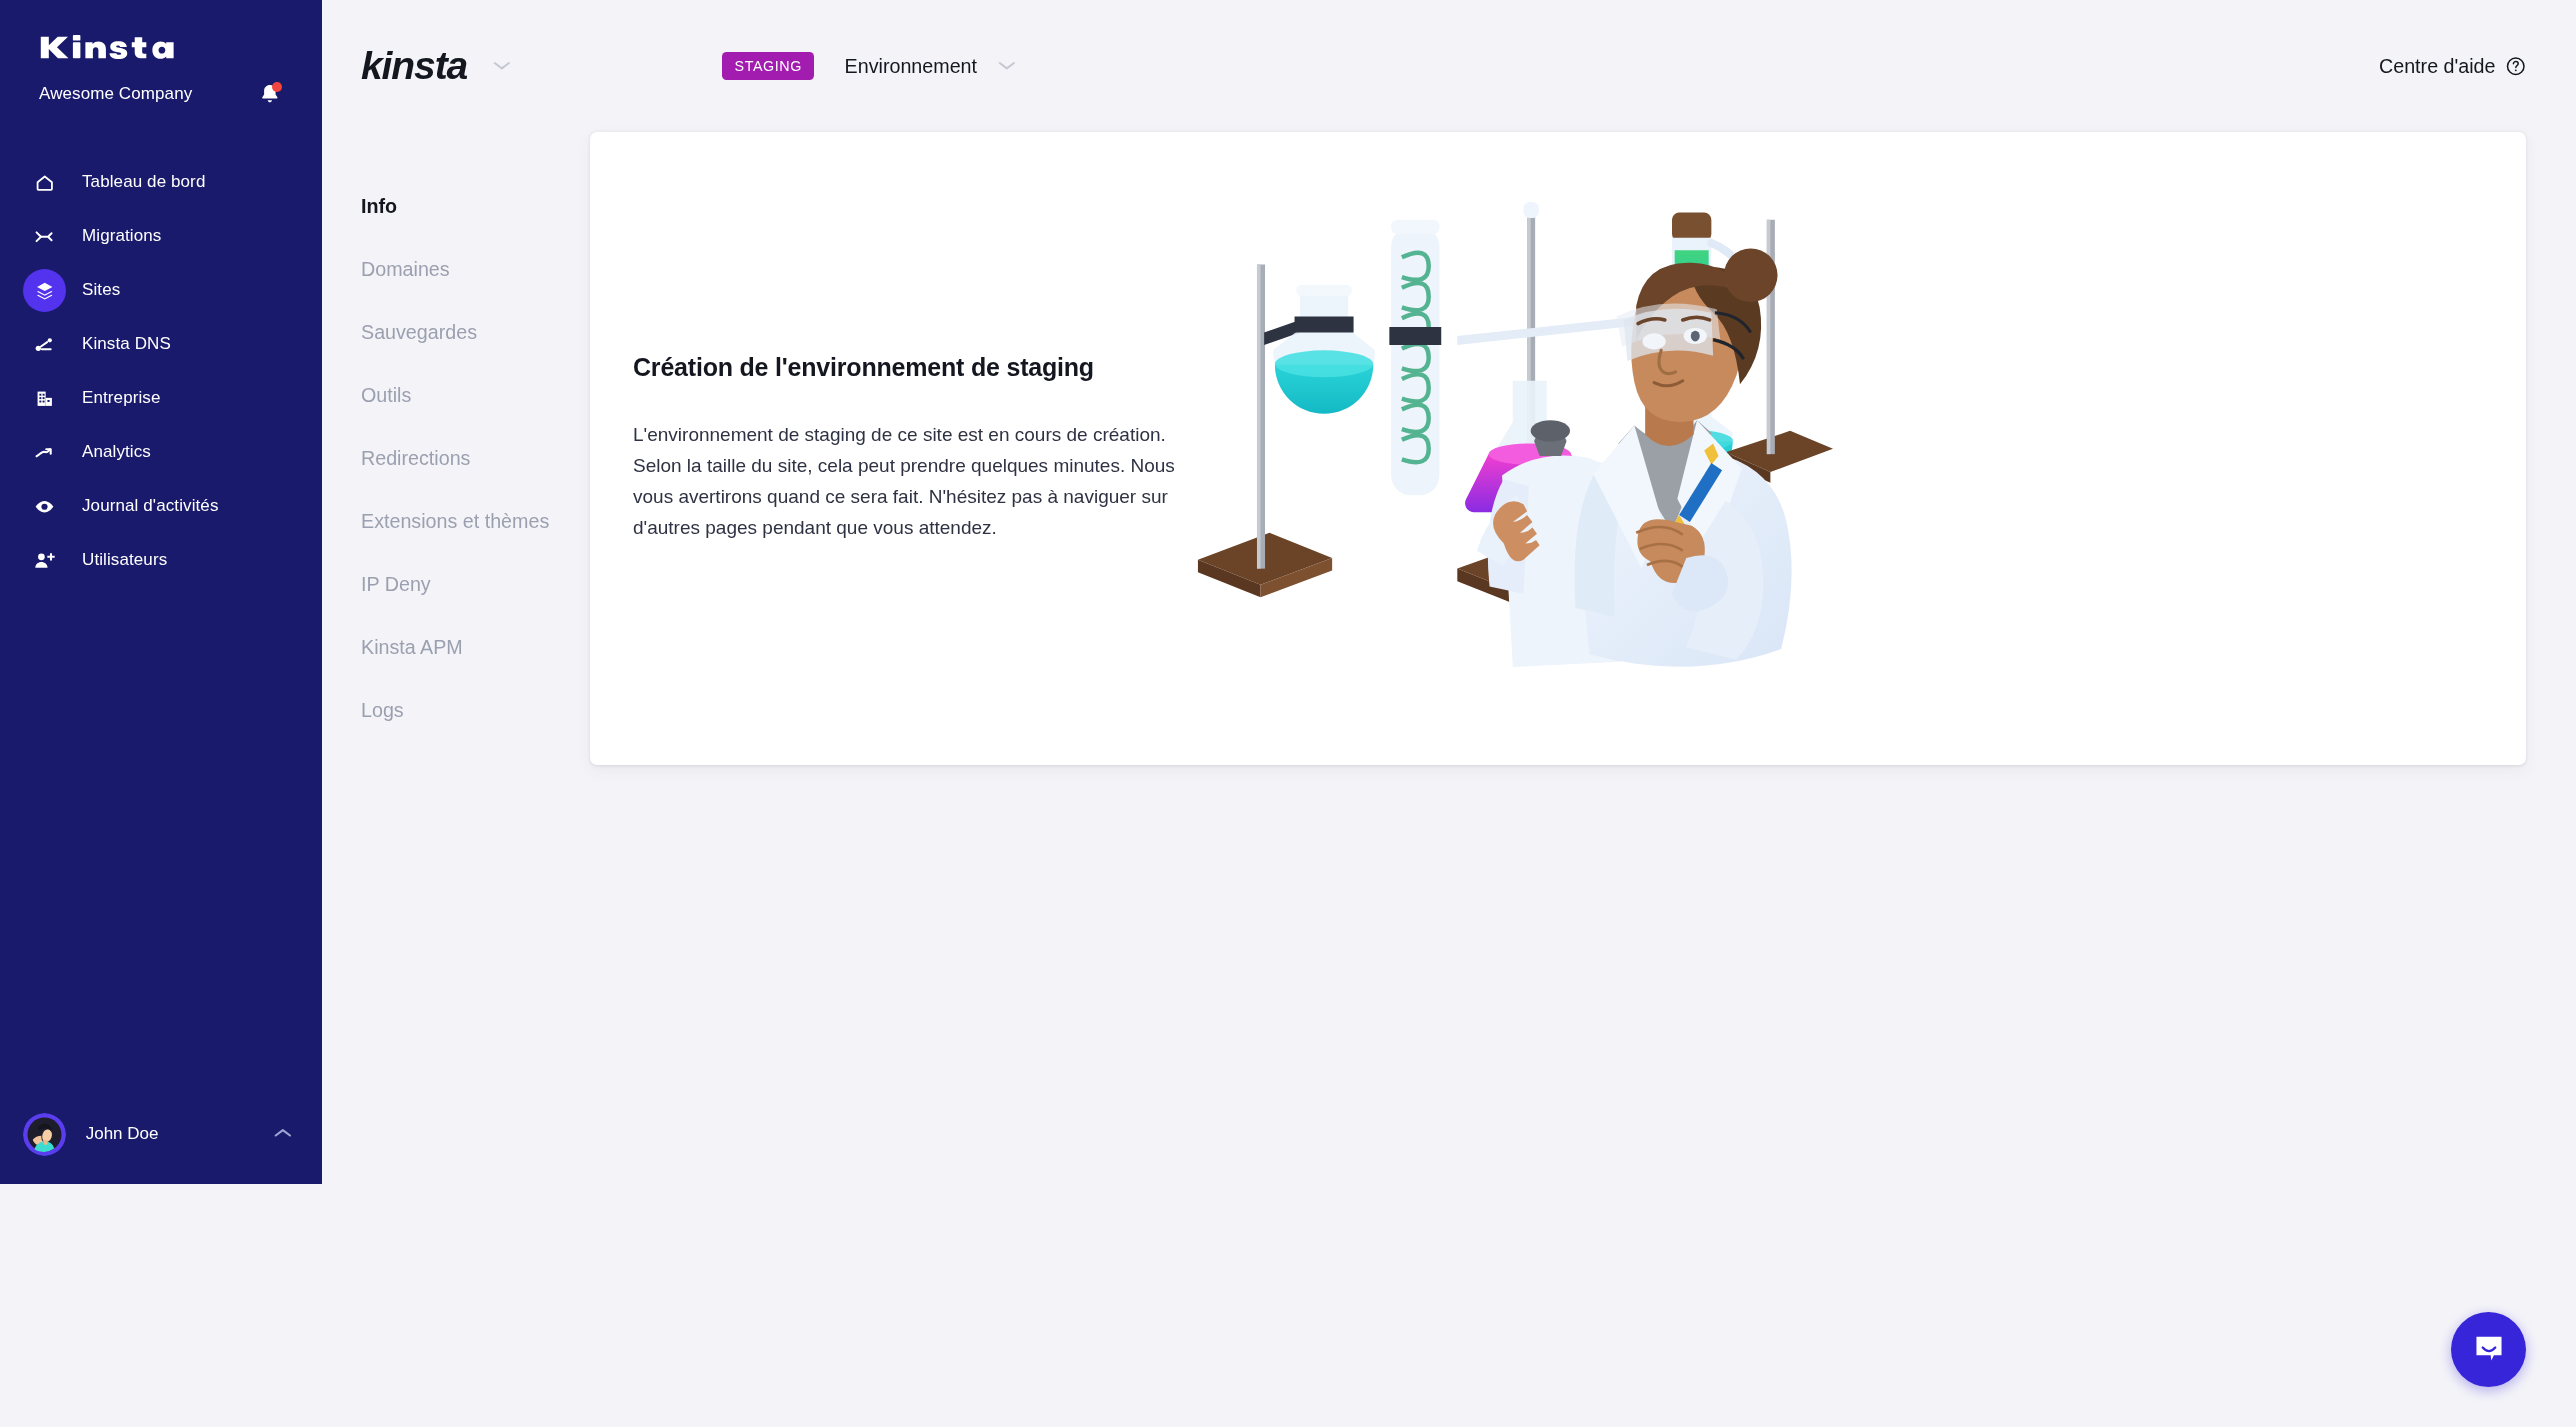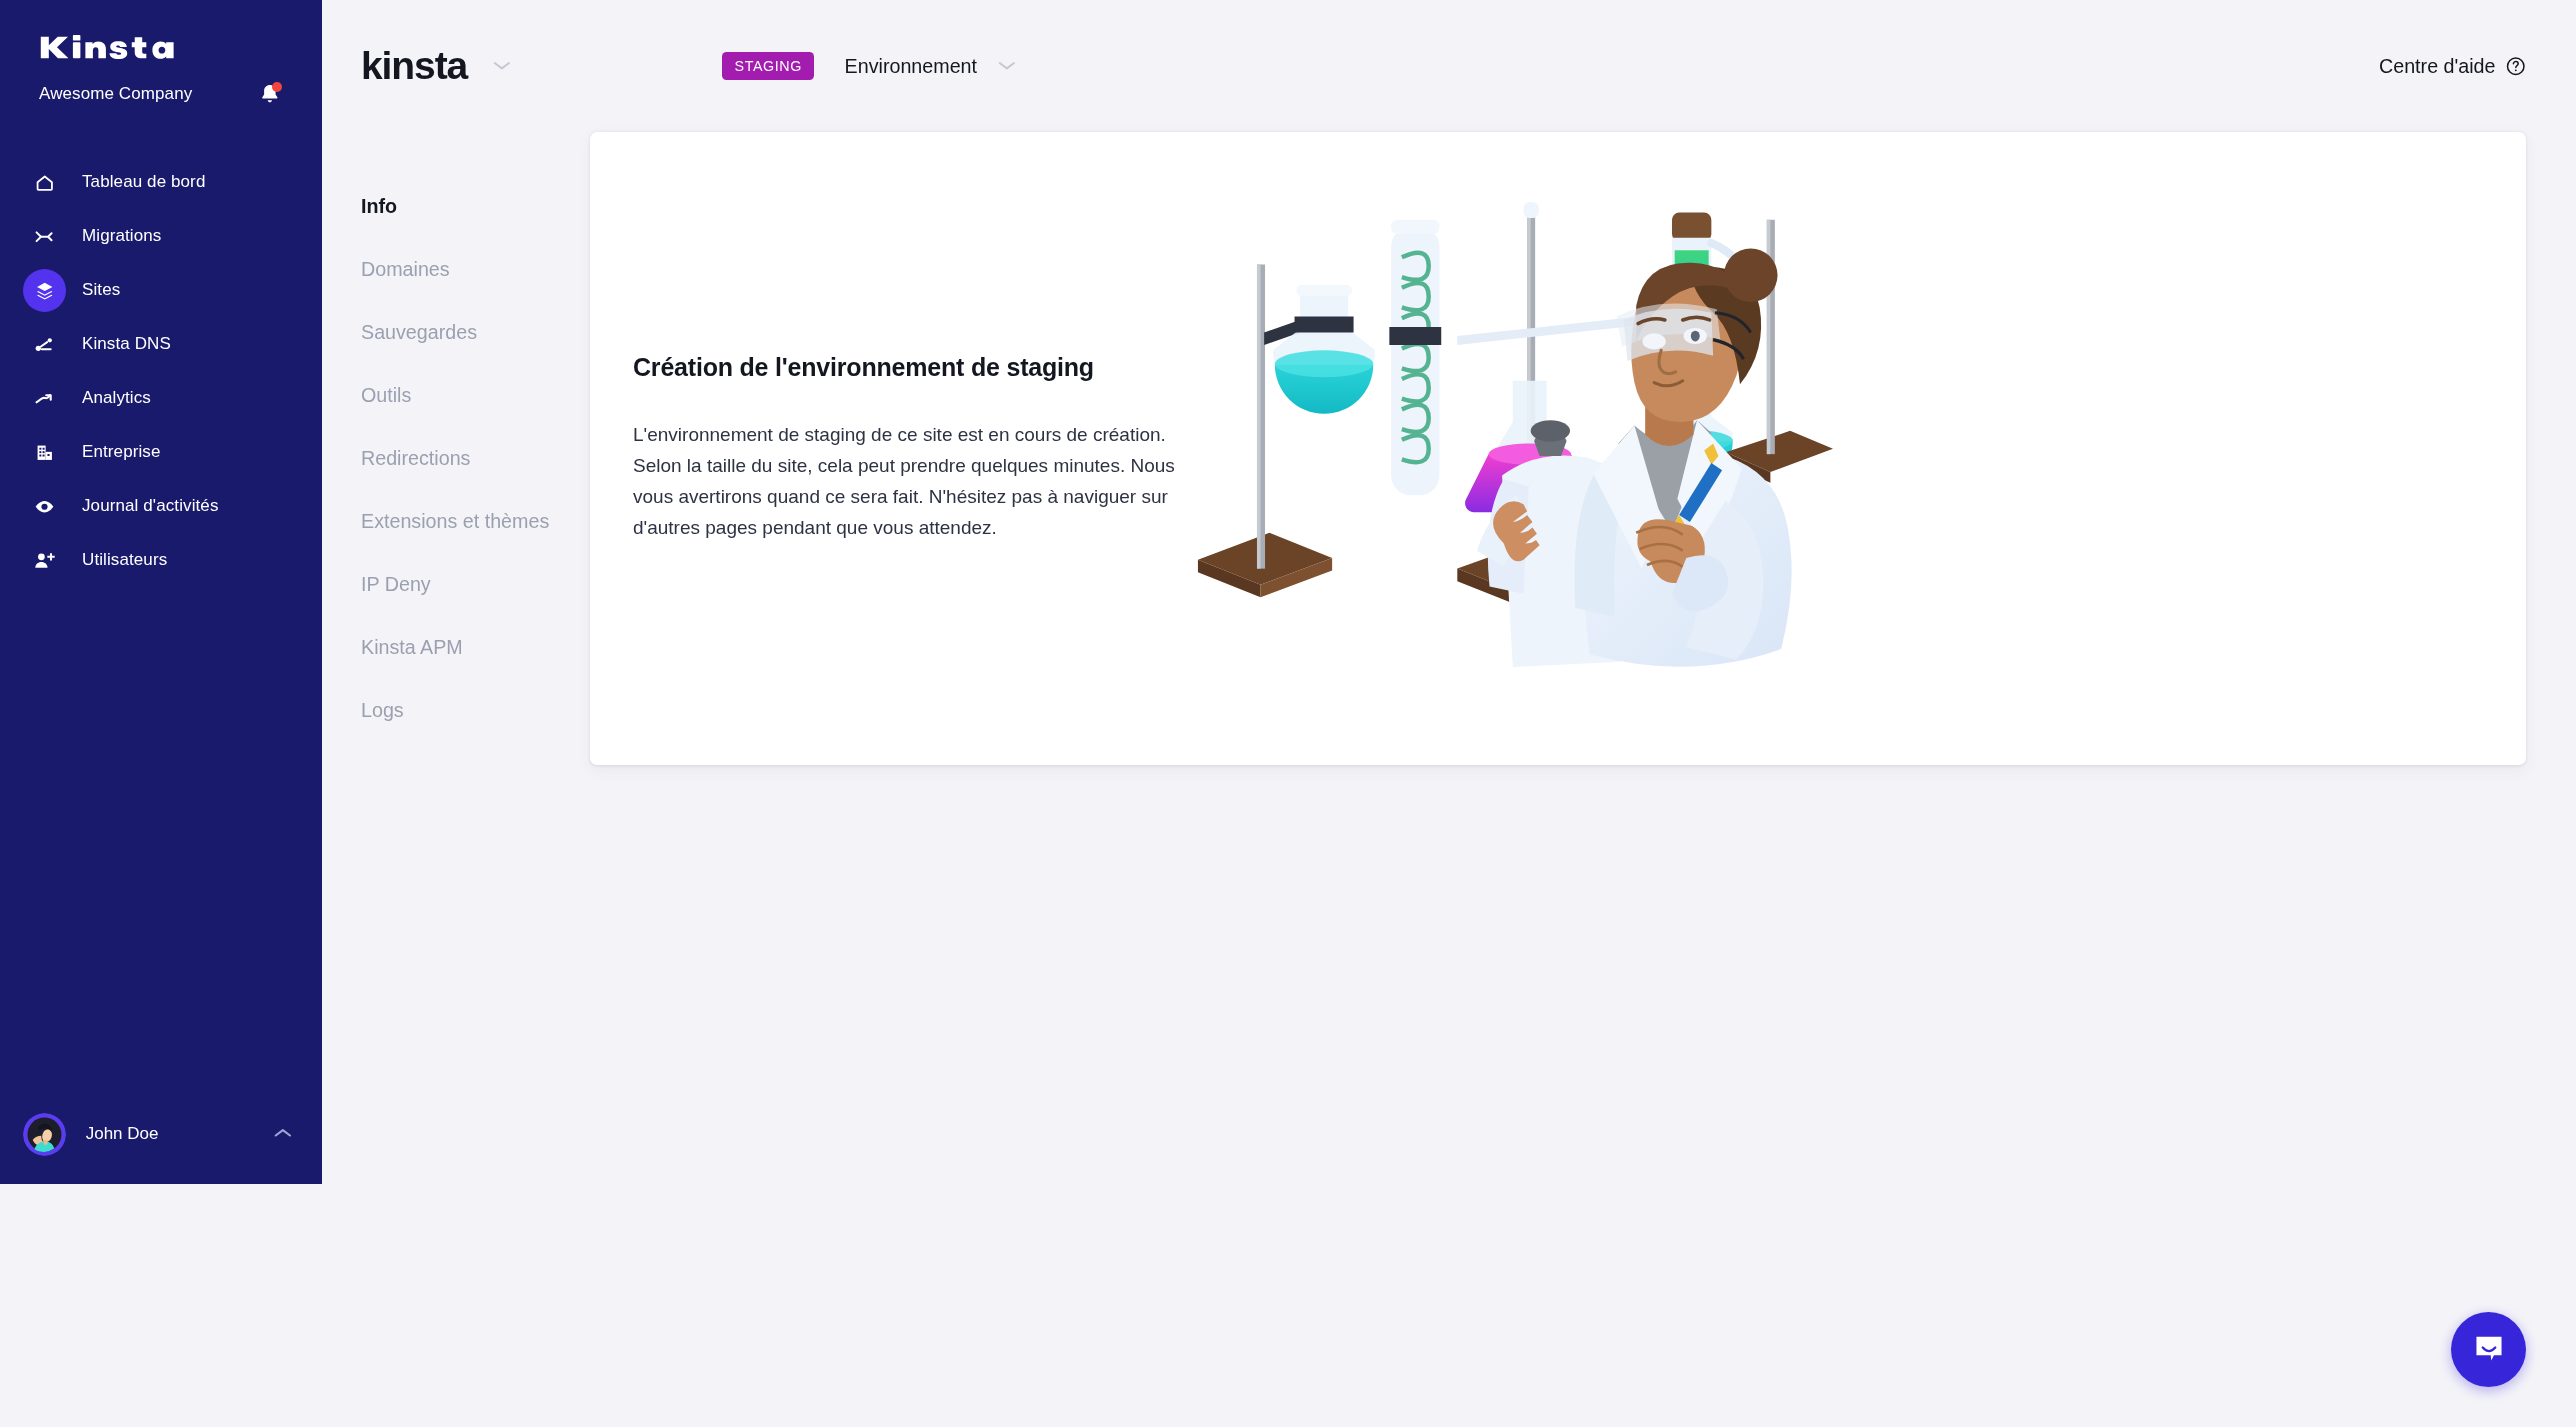--- a/index.html
+++ b/index.html
@@ -51,21 +51,21 @@
   .user-name { color: #fff; font-size: 17px; margin-left: 19.7px; flex: 1; }
   .caret-up { opacity: .85; }
 
   
   .main { flex: 1; height: 1428px; background: #f4f4f8; position: relative; overflow: hidden; }
 
   .topbar {
     height: 132px; display: flex; align-items: center;
     padding: 0 50px 0 39px; position: relative;
   }
-  .brand-group { display: flex; align-items: center; width: 361px; }
+  .brand-group { display: flex; align-items: center; width: 361px; font-style: italic; }
   .brand-word { font-size: 39px; font-weight: 700; color: #14171f; letter-spacing: -1.1px; }
   .brand-caret { margin-left: 25px; opacity: .45; }
 
   .env-group { display: flex; align-items: center; }
   .env-badge {
     background: #a21caf; color: #fff; font-size: 14.3px; font-weight: 400;
     letter-spacing: 0.6px; padding: 6.3px 11.6px 6.3px 12.5px; border-radius: 4.5px;
   }
   .env-label { font-size: 19.7px; color: #14171f; margin-left: 31px; }
   .env-caret { margin-left: 19.7px; opacity: .45; }
@@ -180,45 +180,45 @@
             <circle cx="19" cy="7" r="2.4" fill="#fff" stroke="none"></circle>
             <path d="M9 14l7-5"></path>
             <path d="M10 17h10"></path>
           </svg>
         </span>
         <span class="sb-label">Kinsta DNS</span>
       </div>
 
       <div class="sb-item">
         <span class="sb-ico">
-          <svg width="23" height="21.5" viewBox="0 0 26 24" fill="none" stroke="#fff" stroke-width="2.4" stroke-linecap="round" stroke-linejoin="round">
-            <path d="M4 16c3-1 5-5 8-5s4 2 7-3"></path>
-            <path d="M15 8h5v5" stroke-width="2.4"></path>
-          </svg>
-        </span>
-        <span class="sb-label">Analytics</span>
-      </div>
-
-      <div class="sb-item">
-        <span class="sb-ico">
           <svg width="21.5" height="21.5" viewBox="0 0 24 24" aria-hidden="true">
             <path d="M4 4h9v16H4z" fill="#fff"></path>
             <path d="M13 11h7v9h-7z" fill="#fff"></path>
             <g fill="#191a6b">
               <rect x="6" y="6.4" width="2.2" height="2.2"></rect>
               <rect x="9.6" y="6.4" width="2.2" height="2.2"></rect>
               <rect x="6" y="10.2" width="2.2" height="2.2"></rect>
               <rect x="9.6" y="10.2" width="2.2" height="2.2"></rect>
               <rect x="6" y="14" width="2.2" height="2.2"></rect>
               <rect x="9.6" y="14" width="2.2" height="2.2"></rect>
               <rect x="15" y="13.4" width="2.4" height="2.2"></rect>
             </g>
           </svg>
         </span>
         <span class="sb-label">Entreprise</span>
+      </div>
+
+      <div class="sb-item">
+        <span class="sb-ico">
+          <svg width="23" height="21.5" viewBox="0 0 26 24" fill="none" stroke="#fff" stroke-width="2.4" stroke-linecap="round" stroke-linejoin="round">
+            <path d="M4 16c3-1 5-5 8-5s4 2 7-3"></path>
+            <path d="M15 8h5v5" stroke-width="2.4"></path>
+          </svg>
+        </span>
+        <span class="sb-label">Analytics</span>
       </div>
 
       <div class="sb-item">
         <span class="sb-ico">
           <svg width="23" height="21.5" viewBox="0 0 26 24" aria-hidden="true">
             <path d="M13 5.6C7.4 5.6 3 12 3 12s4.4 6.4 10 6.4S23 12 23 12 18.6 5.6 13 5.6z" fill="#fff"></path>
             <circle cx="13" cy="12" r="3.5" fill="#191a6b"></circle>
           </svg>
         </span>
         <span class="sb-label">Journal d'activités</span>

